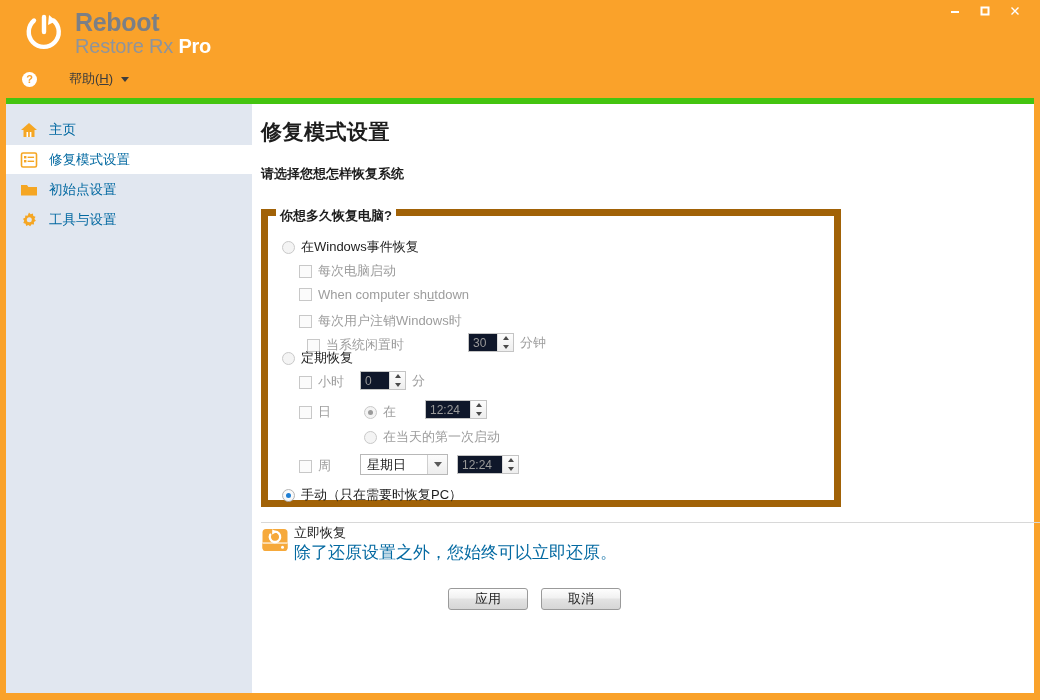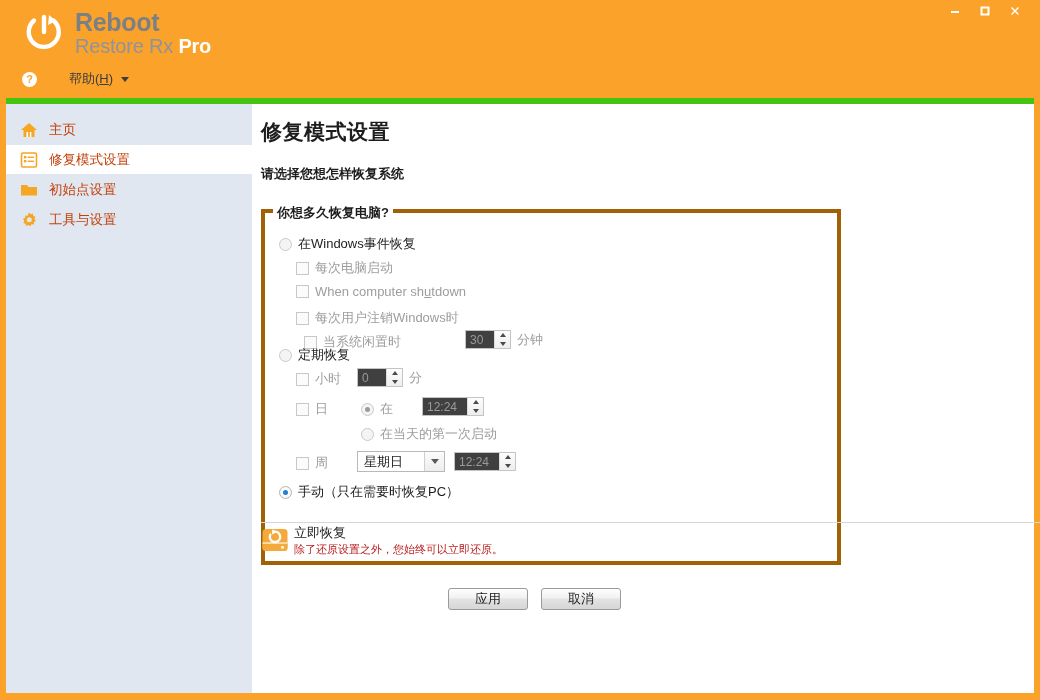--- a/index.html
+++ b/index.html
@@ -87,21 +87,21 @@
   }
   .sidebar {
     width: 246px; flex: 0 0 246px;
     background: #e1e7f0;
     padding-top: 11px;
     position: relative;
   }
   .side-item {
     height: 29px; display: flex; align-items: center;
     padding-left: 14px; gap: 11px;
-    font-size: 13.5px; color: #c2410c;
+    font-size: 13.5px; color: #0369a1;
     cursor: default; position: relative;
   }
   .side-item + .side-item { margin-top: 1px; }
   .side-item.active {
     background: #ffffff;
   }
   .side-ic { width: 18px; height: 18px; flex: 0 0 18px; }
 
   .content {
     flex: 1 1 auto; background: #ffffff;
@@ -114,22 +114,22 @@
     letter-spacing: 0.5px;
   }
   .page-sub {
     position: absolute; left: 9px; top: 61px;
     font-size: 13px; font-weight: bold; color: #1d1d1d;
   }
 
   
   .fs {
     position: absolute; left: 9px; top: 105px;
-    width: 580px; height: 356px;
-    border: 4px solid #a16207;
+    width: 580px; height: 298px;
+    border: 7px solid #a16207;
     box-sizing: border-box;
     text-align: right;
   }
   .fs-legend {
     position: absolute; left: 8px; top: -9px;
     background: #ffffff; padding: 0 4px;
     font-size: 13px; font-weight: bold; color: #1d1d1d;
   }
 
   .row { position: absolute; display: flex; align-items: center; }
@@ -155,21 +155,21 @@
     flex: 0 0 13px;
   }
 
   .lbl { font-size: 13px; color: #1d1d1d; margin-left: 6px; white-space: nowrap; }
   .lbl.dis { color: #9d9d9d; }
   .lbl u { text-decoration: underline; }
 
   
   .spin {
     display: inline-flex; align-items: stretch;
-    height: 19px; border: 1px solid #c4c4c4; background: #404040;
+    height: 19px; border: 1px solid #c4c4c4; background: #0f172a;
     box-sizing: border-box;
   }
   .spin-val {
     display: flex; align-items: center;
     padding: 0 4px 0 4px;
     font-size: 12px; color: #9a9a9a;
     min-width: 20px;
   }
   .spin-val.wide { min-width: 36px; }
   .spin-btns {
@@ -207,21 +207,21 @@
     position: absolute; left: 9px; top: 418px; width: 780px; height: 1px;
     background: #d8d8d8;
   }
   .instant {
     position: absolute; left: 9px; top: 420px;
     display: flex; align-items: flex-start; gap: 5px;
   }
   .drive-ic { width: 28px; height: 28px; flex: 0 0 28px; margin-top: 2px; }
   .inst-t { line-height: 1.35; }
   .inst-t1 { font-size: 13px; color: #1d1d1d; display:block; }
-  .inst-t2 { font-size: 11px; color: #b91c1c; display:block; }
+  .inst-t2 { font-size: 17px; color: #0369a1; display:block; }
 
   
   .btns {
     position: absolute; left: 196px; top: 484px;
     display: flex; gap: 13px;
   }
   .btn {
     width: 80px; height: 22px;
     border: 1px solid #9a9a9a; border-radius: 3px;
     background: linear-gradient(180deg, #fefefe 0%, #f1f1f1 45%, #e3e3e3 50%, #d6d6d6 100%);

